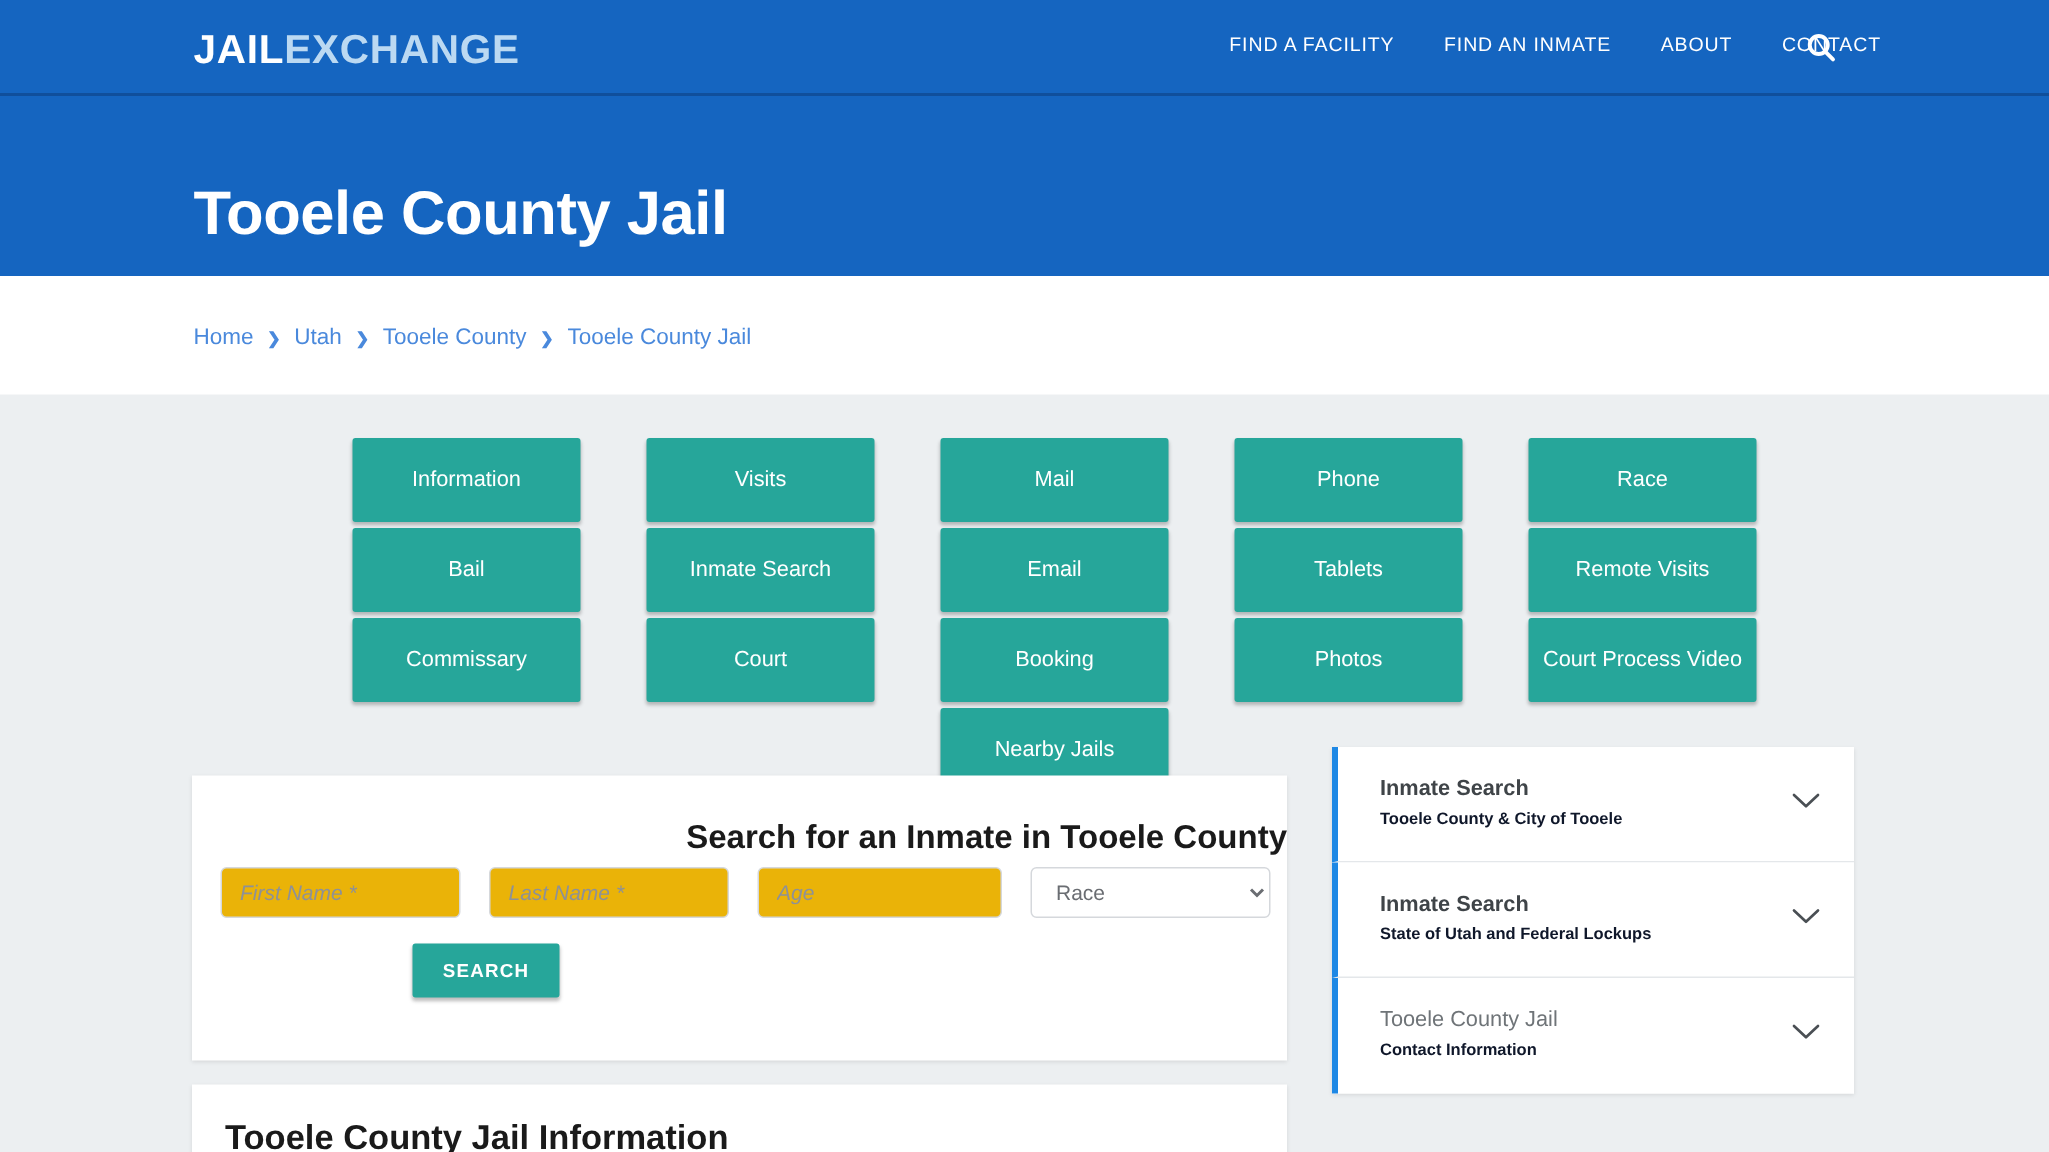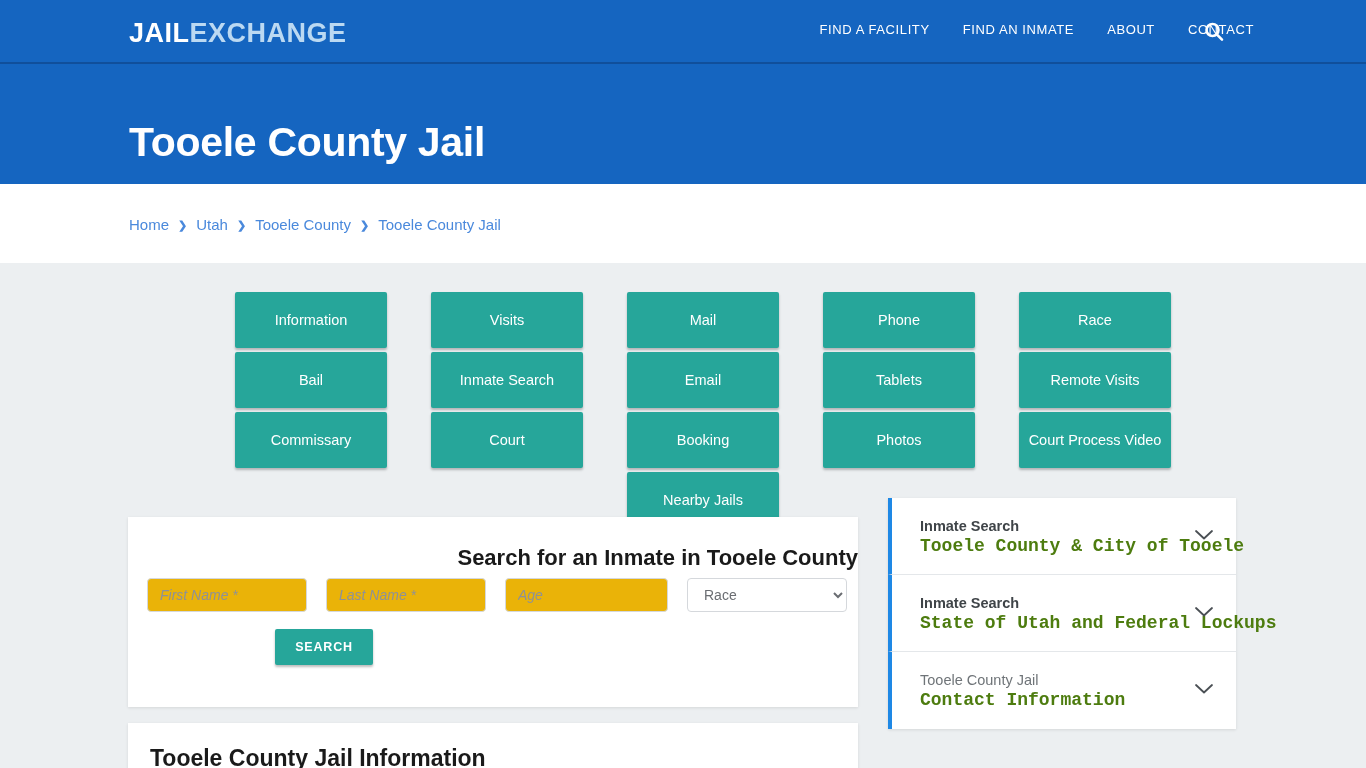--- a/index.html
+++ b/index.html
@@ -256,25 +256,24 @@
     font-size: 14.5px;
     font-weight: bold;
     color: #3f4448;
     white-space: nowrap;
   }
   .acc-l1.light {
     font-weight: normal;
     color: #6f7478;
   }
   .acc-l2 {
-    font-size: 18px;
-    font-weight: bold;
-    color: #4d7c0f;
-    white-space: nowrap;
-    font-family: Liberation Mono, monospace;
+    font-size: 11px;
+    font-weight: bold;
+    color: #0f172a;
+    white-space: nowrap;
   }
   .acc-chev {
     position: absolute;
     right: 22px;
     top: 29px;
     width: 20px;
     height: 12px;
   }
 </style>
 </head>

